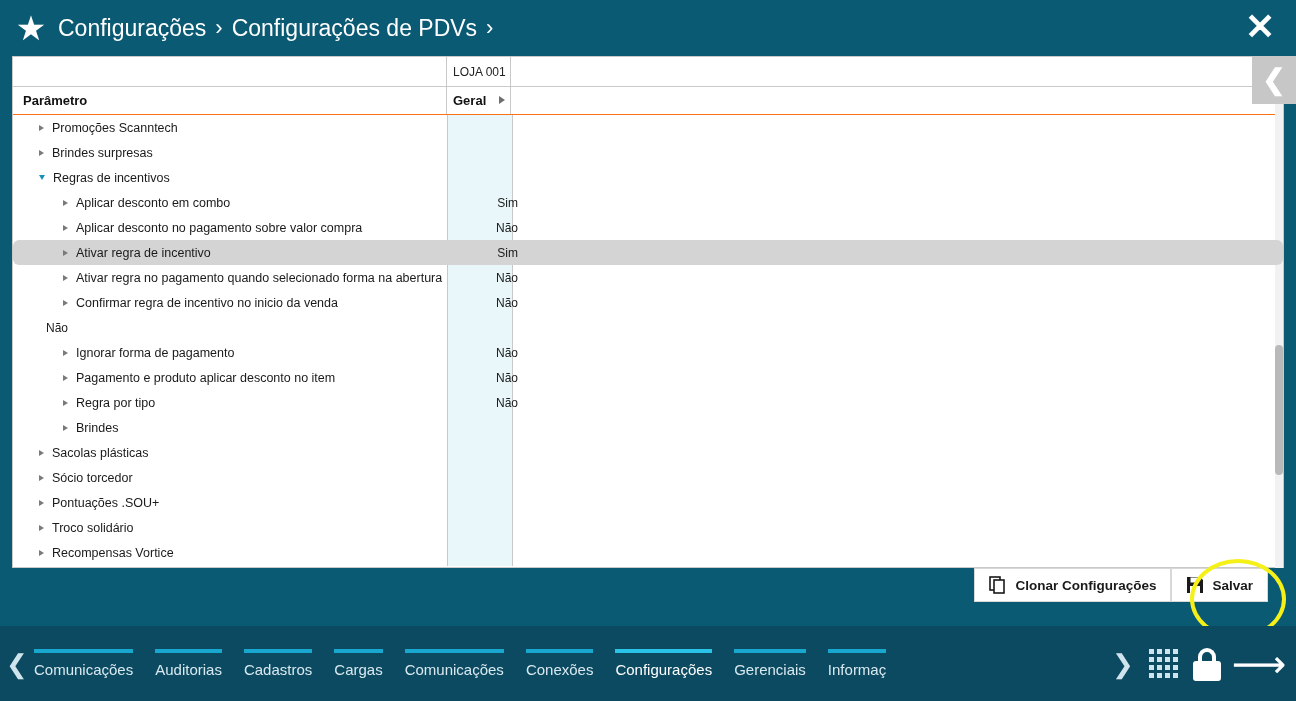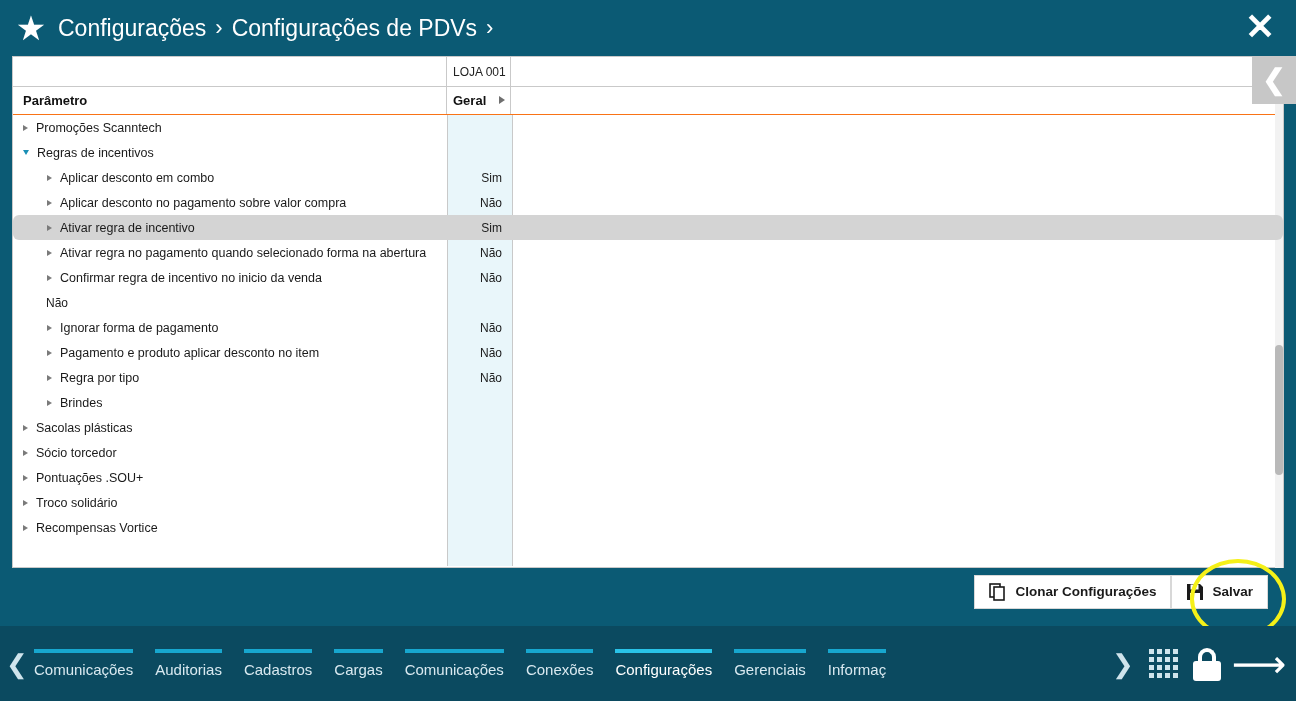--- a/index.html
+++ b/index.html
@@ -142,20 +142,21 @@
     align-items: center;
     font-size: 12.5px;
     color: #1a1a1a;
   }
   .row.selected { background: #d4d4d4; border-radius: 6px; }
   .row .label-cell {
     width: 434px;
     height: 25px;
     display: flex; align-items: center;
     padding-left: 10px;
+    margin-left: 16px;
   }
   .row .value-cell {
     width: 65px;
     height: 25px;
     display: flex; align-items: center; justify-content: flex-end;
     padding-right: 10px;
     font-size: 12px;
     color: #1a1a1a;
   }
   .row .rest-cell { flex: 1; height: 25px; }
@@ -208,21 +209,21 @@
     background: #b9b9b9;
     border-radius: 4px;
   }
 
   
   .action-bar {
     position: absolute;
     left: 12px; top: 568px;
     width: 1272px; height: 47px;
     background: #0b5a74;
-    display: flex; align-items: center; justify-content: flex-end;
+    display: flex; justify-content: flex-end;
   }
   .btn {
     height: 34px;
     background: #ffffff;
     border: 1px solid #d8d8d8;
     display: flex; align-items: center;
     padding: 0 14px;
     font-size: 13.5px;
     font-weight: bold;
     color: #1a1a1a;
@@ -359,20 +360,28 @@
 
     <div class="grid-body">
       <div class="value-col-bg"></div>
       <div class="col-divider-1"></div>
       <div class="col-divider-2"></div>
       <div class="rows" id="rows">
           <div class="row">
             <div class="label-cell">
               <span class="arrow-right"></span>
               <span>Promoções Scanntech</span>
+            </div>
+            <div class="value-cell"></div>
+            <div class="rest-cell"></div>
+          </div>
+          <div class="row">
+            <div class="label-cell">
+              <span class="arrow-right"></span>
+              <span>Brindes surpresas</span>
             </div>
             <div class="value-cell"></div>
             <div class="rest-cell"></div>
           </div>
           <div class="row">
             <div class="label-cell">
               <span class="arrow-down"></span>
               <span>Regras de incentivos</span>
             </div>
             <div class="value-cell"></div>

